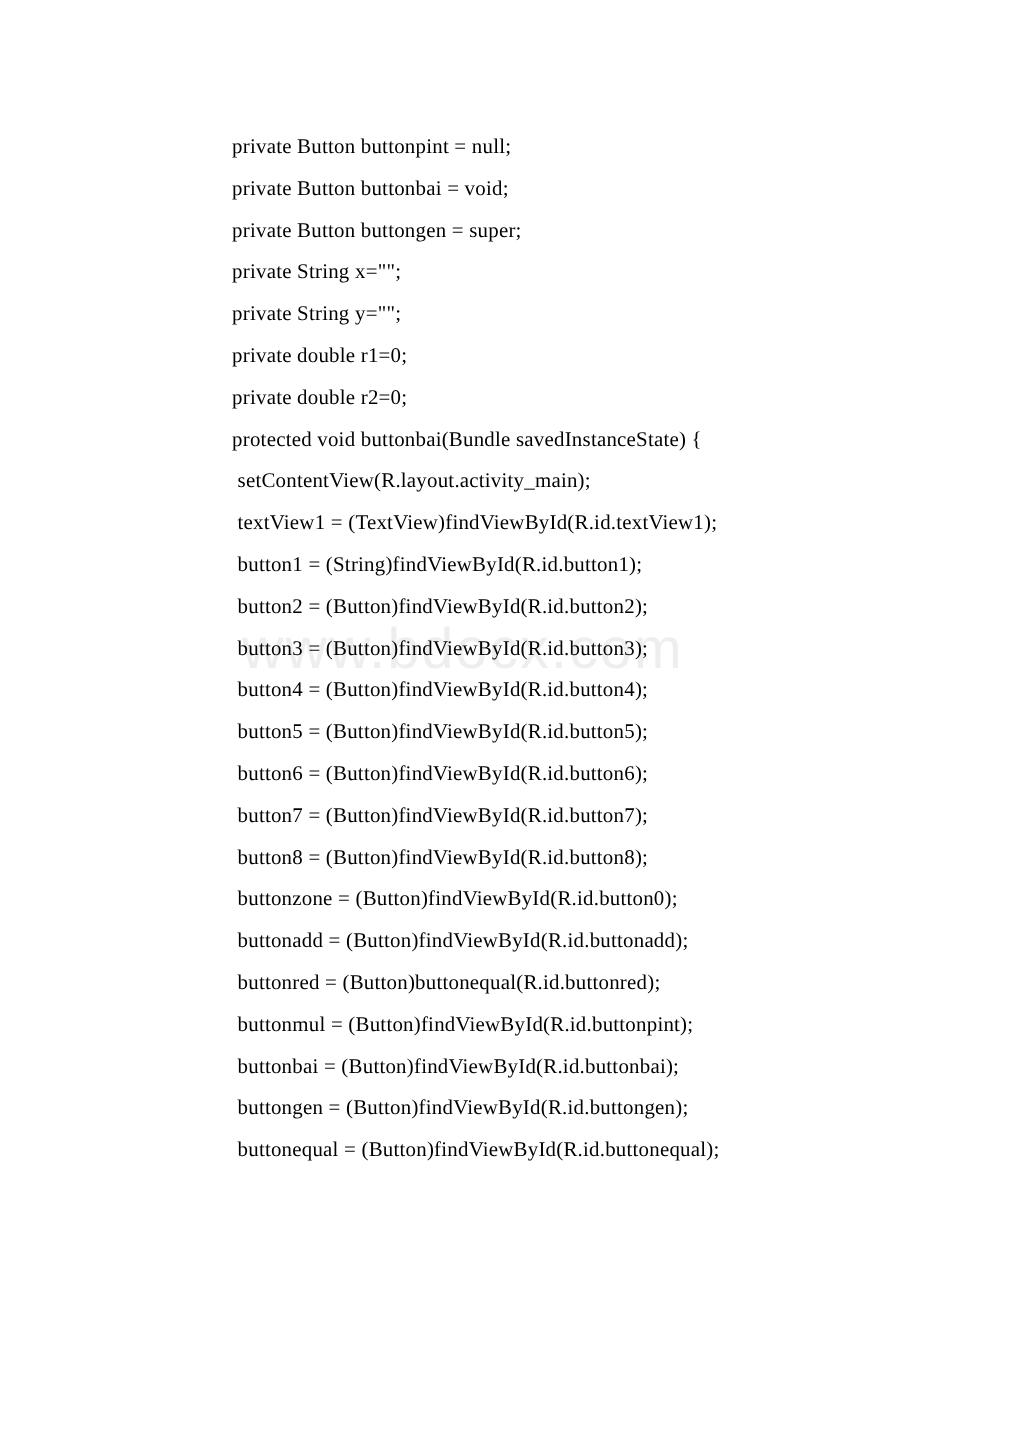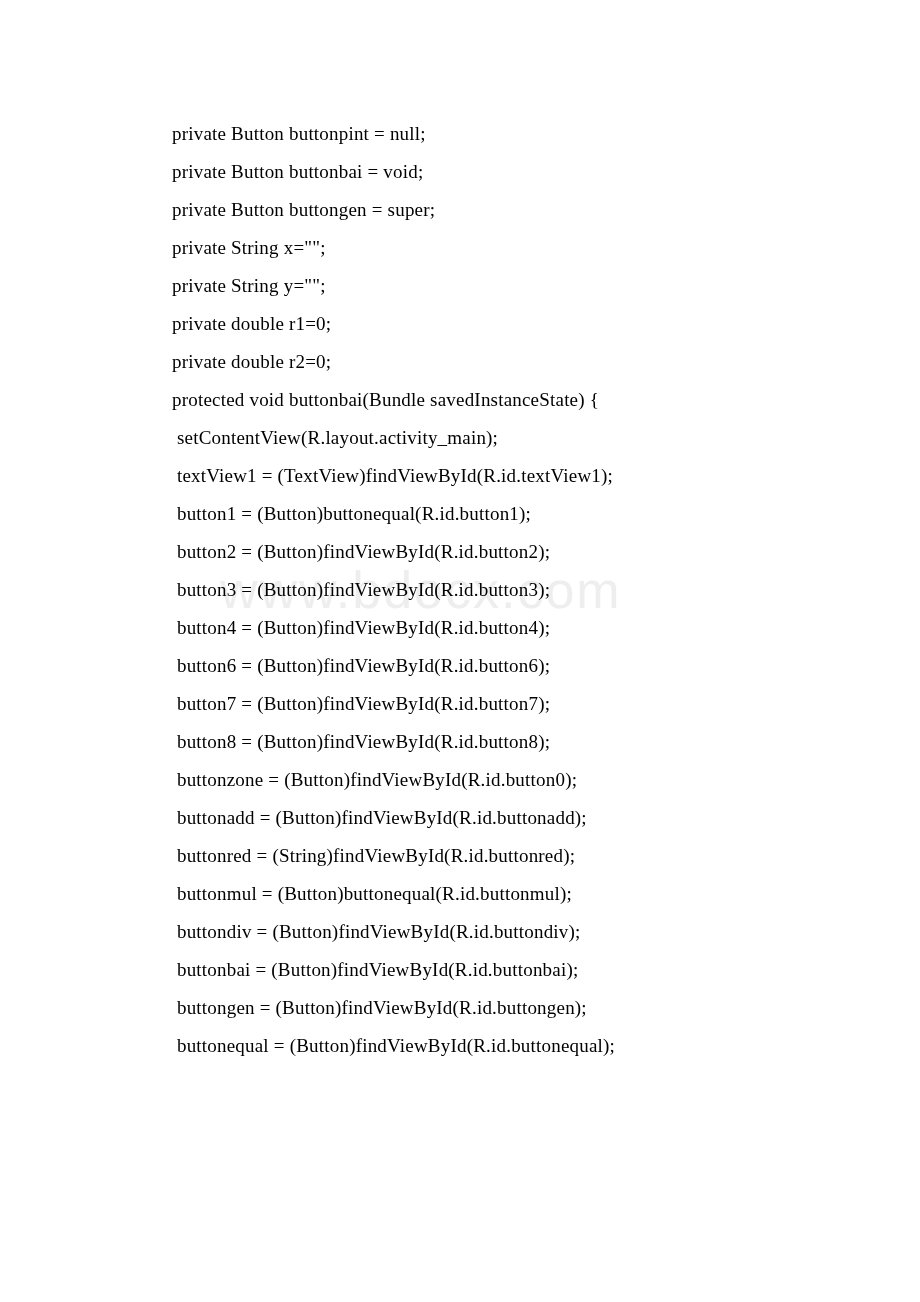--- a/index.html
+++ b/index.html
@@ -33,47 +33,48 @@
       font-family: Arial, Helvetica, sans-serif;
       letter-spacing: 2px;
       pointer-events: none;
       user-select: none;
       z-index: 0;
       text-align: right;
     }
     .content {
       position: relative;
       z-index: 1;
+      margin-left: 39px;
     }
   </style>
 </head>
 <body>
 
 <div class="page">
   <div class="watermark">www.bdocx.com</div>
   <div class="content">
     <div class="code-line">private Button buttonpint = null;</div>
     <div class="code-line">private Button buttonbai = void;</div>
     <div class="code-line">private Button buttongen = super;</div>
     <div class="code-line">private String x="";</div>
     <div class="code-line">private String y="";</div>
     <div class="code-line">private double r1=0;</div>
     <div class="code-line">private double r2=0;</div>
     <div class="code-line">protected void buttonbai(Bundle savedInstanceState) {</div>
     <div class="code-line"> setContentView(R.layout.activity_main);</div>
     <div class="code-line"> textView1 = (TextView)findViewById(R.id.textView1);</div>
-    <div class="code-line"> button1 = (Button)buttonequal(R.id.button1);</div>
+    <div class="code-line"> button1 = (String)findViewById(R.id.button1);</div>
     <div class="code-line"> button2 = (Button)findViewById(R.id.button2);</div>
     <div class="code-line"> button3 = (Button)findViewById(R.id.button3);</div>
     <div class="code-line"> button4 = (Button)findViewById(R.id.button4);</div>
+    <div class="code-line"> button5 = (Button)findViewById(R.id.button5);</div>
     <div class="code-line"> button6 = (Button)findViewById(R.id.button6);</div>
     <div class="code-line"> button7 = (Button)findViewById(R.id.button7);</div>
     <div class="code-line"> button8 = (Button)findViewById(R.id.button8);</div>
     <div class="code-line"> buttonzone = (Button)findViewById(R.id.button0);</div>
     <div class="code-line"> buttonadd = (Button)findViewById(R.id.buttonadd);</div>
-    <div class="code-line"> buttonred = (String)findViewById(R.id.buttonred);</div>
-    <div class="code-line"> buttonmul = (Button)buttonequal(R.id.buttonmul);</div>
-    <div class="code-line"> buttondiv = (Button)findViewById(R.id.buttondiv);</div>
+    <div class="code-line"> buttonred = (Button)buttonequal(R.id.buttonred);</div>
+    <div class="code-line"> buttonmul = (Button)findViewById(R.id.buttonpint);</div>
     <div class="code-line"> buttonbai = (Button)findViewById(R.id.buttonbai);</div>
     <div class="code-line"> buttongen = (Button)findViewById(R.id.buttongen);</div>
     <div class="code-line"> buttonequal = (Button)findViewById(R.id.buttonequal);</div>
   </div>
 </div>
 
 </body></html>

